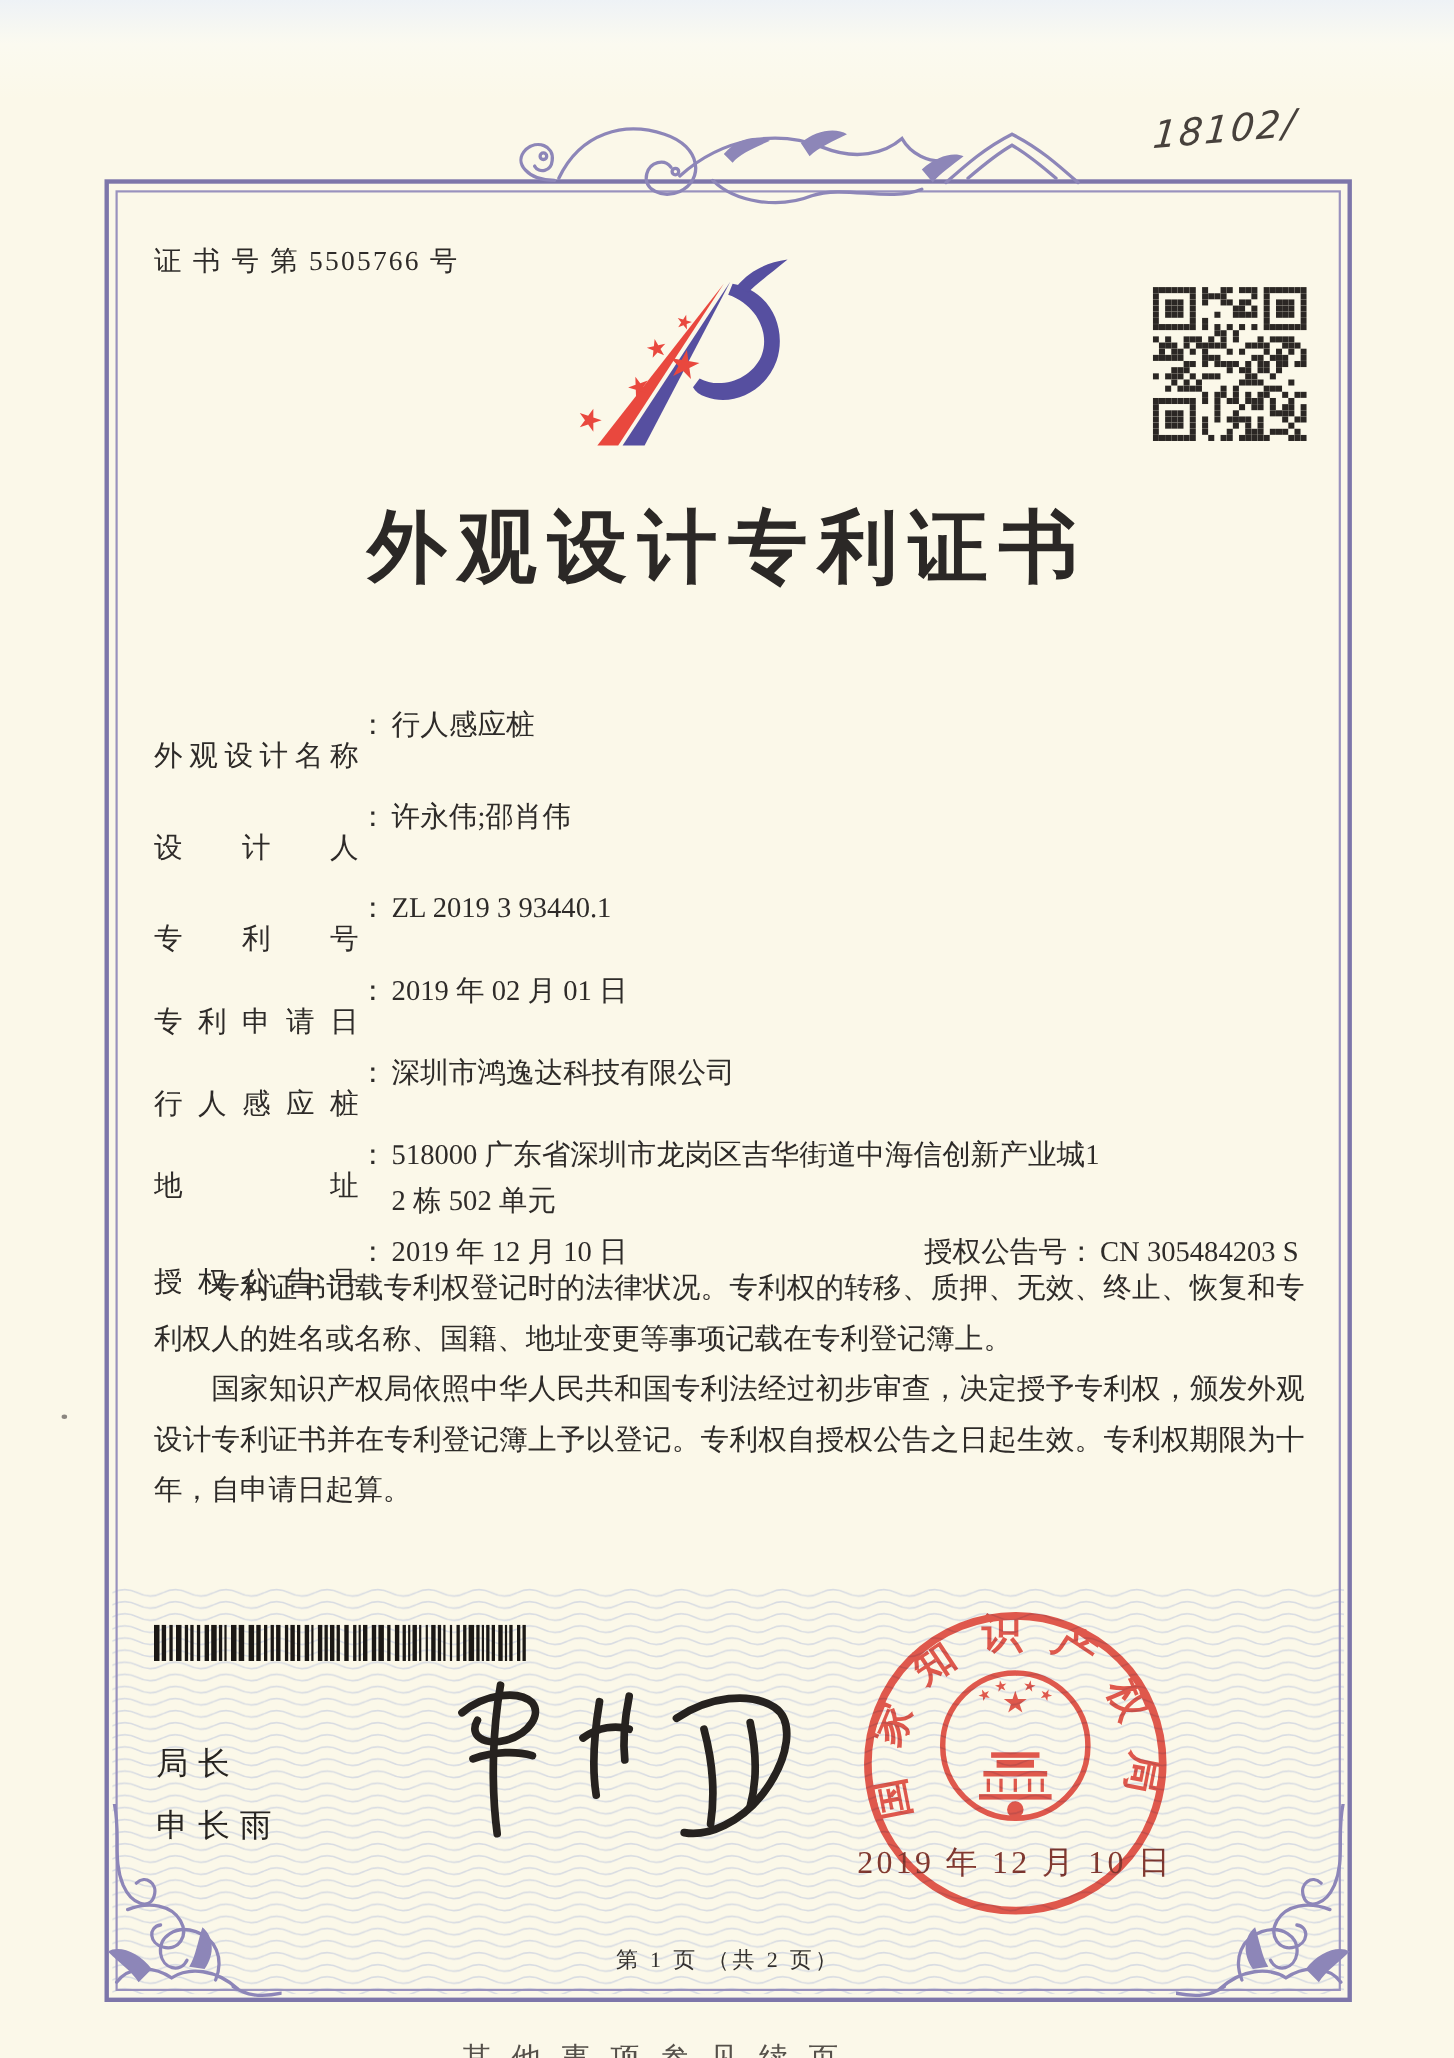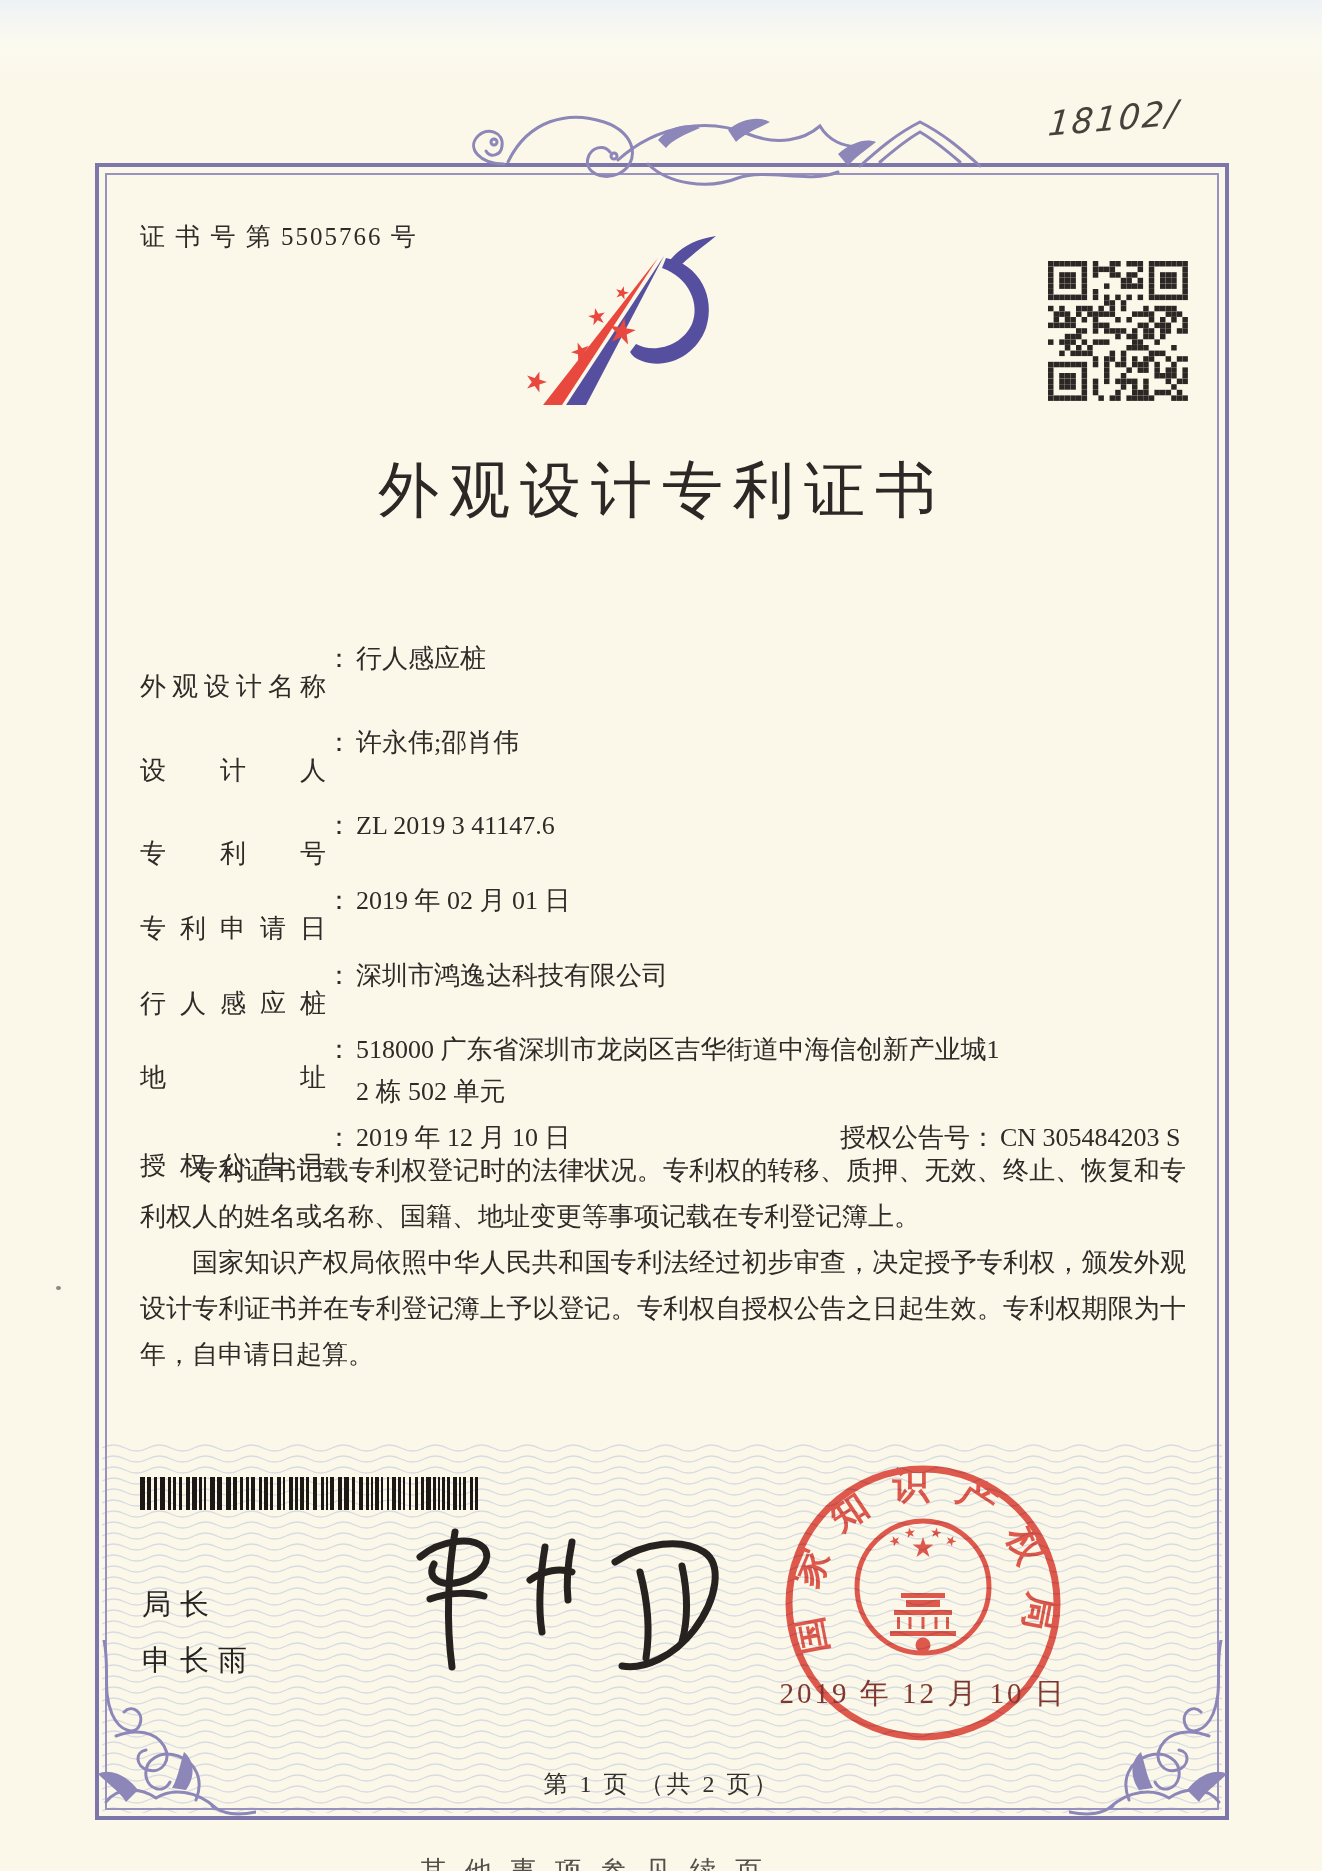--- a/index.html
+++ b/index.html
@@ -15,36 +15,36 @@
   .waves{position:absolute;left:102px;right:100px;top:1442px;bottom:58px;opacity:.75;}
   .handwriting{
     position:absolute;left:1048px;top:98px;font-family:"DejaVu Sans",sans-serif;
     font-style:italic;font-size:34px;color:#47413c;transform:rotate(-5deg) skewX(-10deg);letter-spacing:2px;
   }
   .cert-no{position:absolute;left:140px;top:220px;font-size:25px;letter-spacing:2px;color:#2e2b29;font-family:Liberation Serif, serif;}
   .logo{position:absolute;left:520px;top:206px;width:210px;height:205px;}
   .qr{position:absolute;left:1048px;top:261px;width:140px;height:140px;}
   .doc-title{
     position:absolute;left:95px;right:93px;top:450px;text-align:center;
-    font-size:61px;font-weight:normal;letter-spacing:10px;color:#2b2826;
+    font-size:72px;font-weight:bold;letter-spacing:10px;color:#2b2826;
   }
   .row{position:absolute;left:140px;right:130px;display:flex;font-size:26px;color:#2e2b29;}
   .row .lbl{width:186px;flex:0 0 186px;text-align:justify;text-align-last:justify;}
   .row .colon{flex:0 0 30px;}
   .row .val{flex:1;white-space:pre-line;line-height:42px;margin-top:-0px;}
   .row,.row .lbl{line-height:42px;margin-top:28px;}
   .grant-right{position:absolute;left:700px;top:0;display:flex;font-size:26px;line-height:42px;}
   .grant-right .colon{width:30px;}
   .paras{position:absolute;left:140px;width:1046px;top:1148px;font-size:26px;line-height:46px;text-align:justify;color:#2e2b29;}
   .paras p{margin:0;text-indent:2em;}
   .barcode{position:absolute;left:140px;top:1477px;width:348px;height:33px;}
   .director{position:absolute;left:142px;top:1576px;font-size:29px;letter-spacing:9px;color:#262320;line-height:56px;}
   .signature{position:absolute;left:360px;top:1502px;width:380px;height:200px;}
   .seal{position:absolute;left:773px;top:1453px;width:300px;height:300px;mix-blend-mode:multiply;opacity:.94;}
-  .page-footer{position:absolute;left:95px;right:93px;top:1768px;text-align:center;font-size:24px;letter-spacing:3px;color:#33302e;}
+  .page-footer{position:absolute;left:95px;right:93px;top:1768px;text-align:center;font-size:20px;letter-spacing:3px;color:#33302e;}
   .cutoff{position:absolute;left:420px;top:1853px;font-size:27px;letter-spacing:18px;color:#55504a;}
   .stray-dot{position:absolute;left:56px;top:1286px;width:5px;height:4px;background:#8b8680;border-radius:50%;}
   .ornament{position:absolute;}
   svg{display:block;}
 </style>
 </head>
 <body>
 
 <div class="page">
 
@@ -448,21 +448,21 @@
     <div class="val">行人感应桩</div>
   </div>
   <div class="row" style="top:694px">
     <div class="lbl">设计人</div>
       <div class="colon">：</div>
     <div class="val">许永伟;邵肖伟</div>
   </div>
   <div class="row" style="top:777px">
     <div class="lbl">专利号</div>
       <div class="colon">：</div>
-    <div class="val">ZL 2019 3 41147.6</div>
+    <div class="val">ZL 2019 3 93440.1</div>
   </div>
   <div class="row" style="top:852px">
     <div class="lbl">专利申请日</div>
       <div class="colon">：</div>
     <div class="val">2019 年 02 月 01 日</div>
   </div>
   <div class="row" style="top:927px">
     <div class="lbl">行人感应桩</div>
       <div class="colon">：</div>
     <div class="val">深圳市鸿逸达科技有限公司</div>

